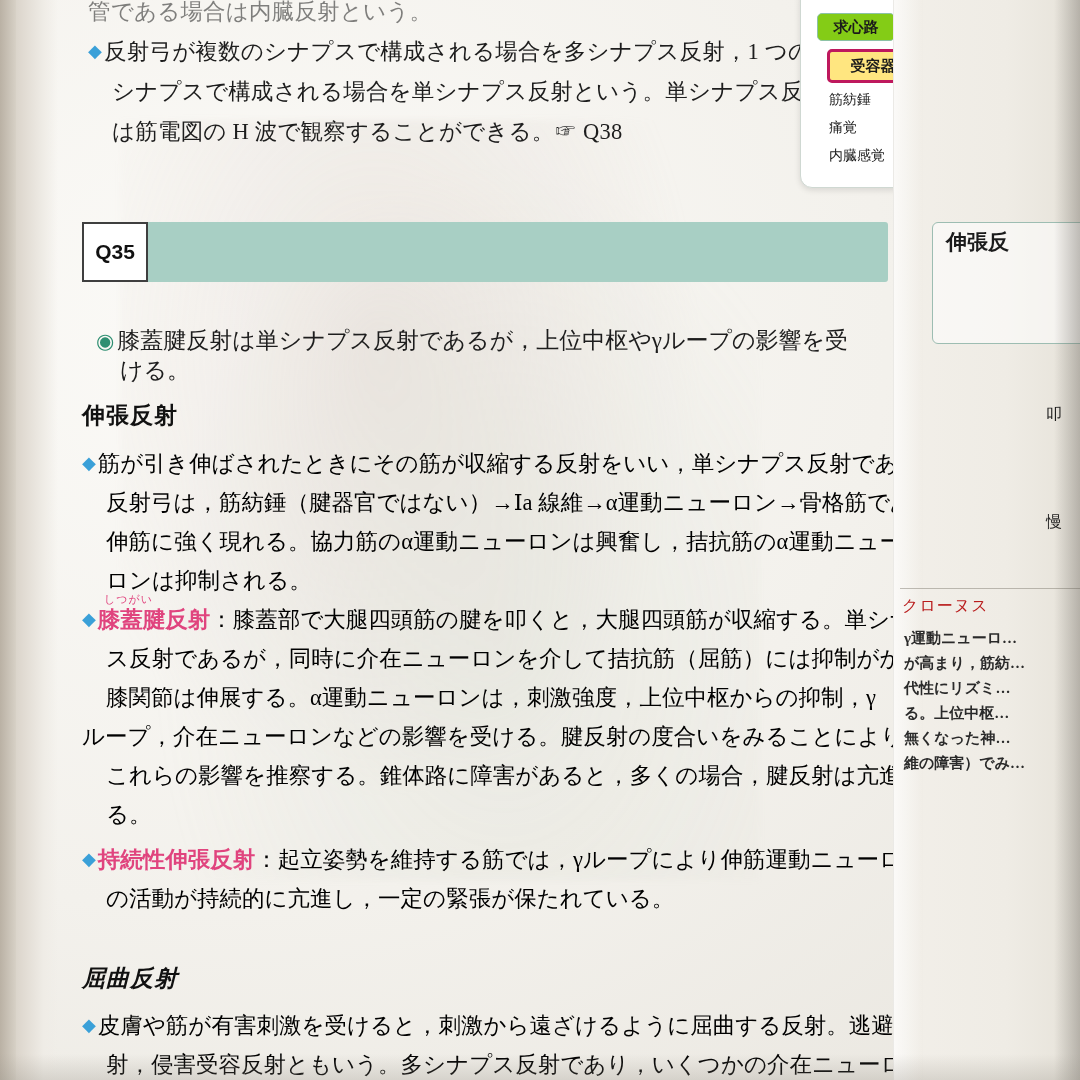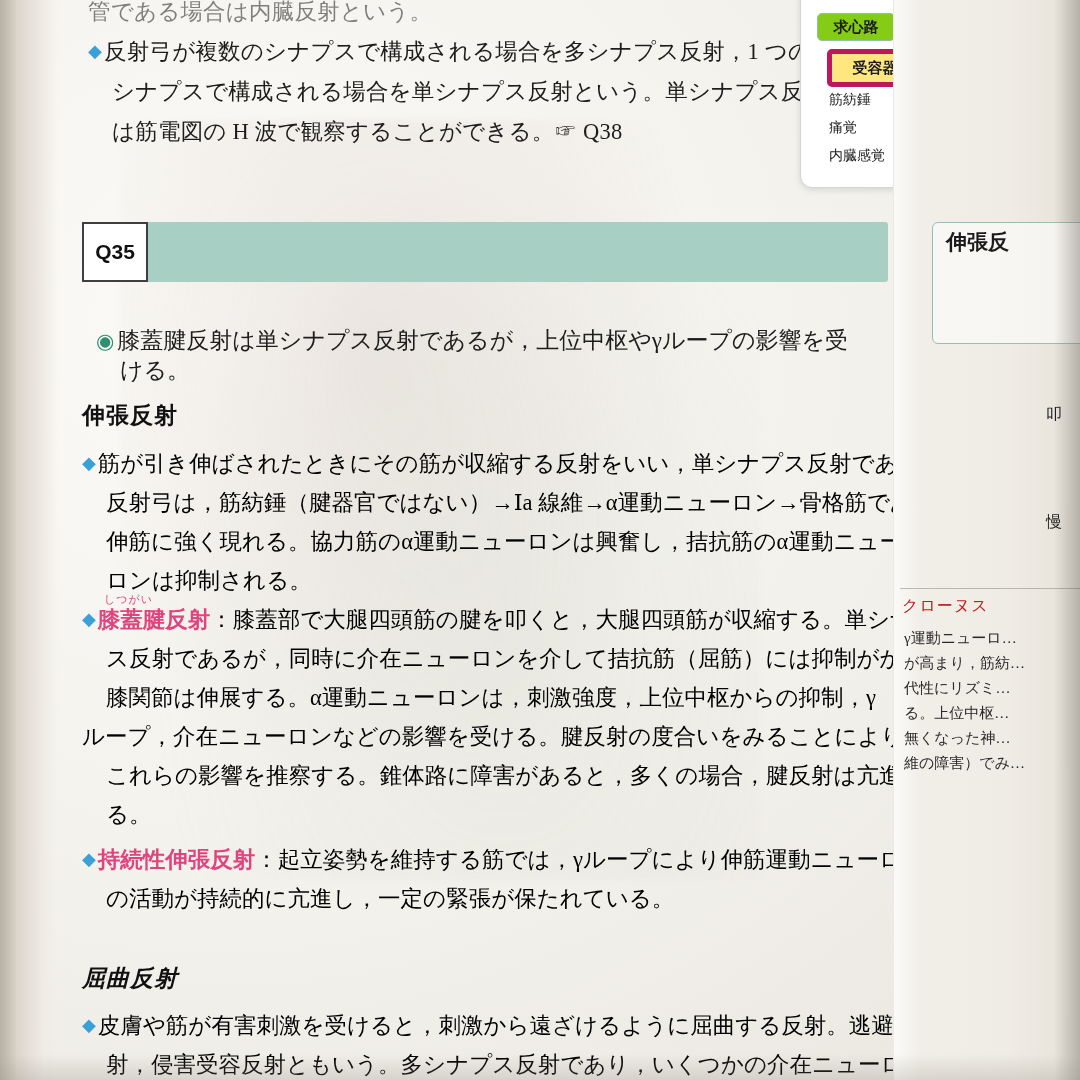--- a/index.html
+++ b/index.html
@@ -171,21 +171,21 @@
     white-space: nowrap;
   }
   .rp-note {
     position: absolute;
     left: 904px;
     width: 176px;
     font-size: 15px;
     line-height: 25px;
     color: #2a2a2a;
   }
-  .rp-note .l { display: block; white-space: nowrap; }
+  .rp-note .l { display: block; white-space: nowrap; font-weight: bold; }
   .rp-label {
     position: absolute;
     font-family: "Liberation Sans", sans-serif;
     font-size: 16px;
     color: #1b1b1b;
     letter-spacing: 1px;
     white-space: nowrap;
   }
   .rp-hr {
     position: absolute;
@@ -209,21 +209,21 @@
   .chip {
     position: absolute;
     border-radius: 5px;
     font-family: "Liberation Sans", sans-serif;
     font-size: 15px;
     font-weight: bold;
     color: #1b1b1b;
     display: flex; align-items: center; justify-content: center;
     white-space: nowrap;
   }
-  .chip-y { background: #ffe680; border: 5px solid #be185d; }
+  .chip-y { background: #ffe680; border: 3px solid #be185d; }
   .chip-g { background: #84cc16; border: 1px solid #8cc2a6; }
   .fig-txt {
     position: absolute;
     font-family: "Liberation Sans", sans-serif;
     font-size: 14px;
     color: #1b1b1b;
     white-space: nowrap;
   }
   .arrow-up {
     position: absolute;

